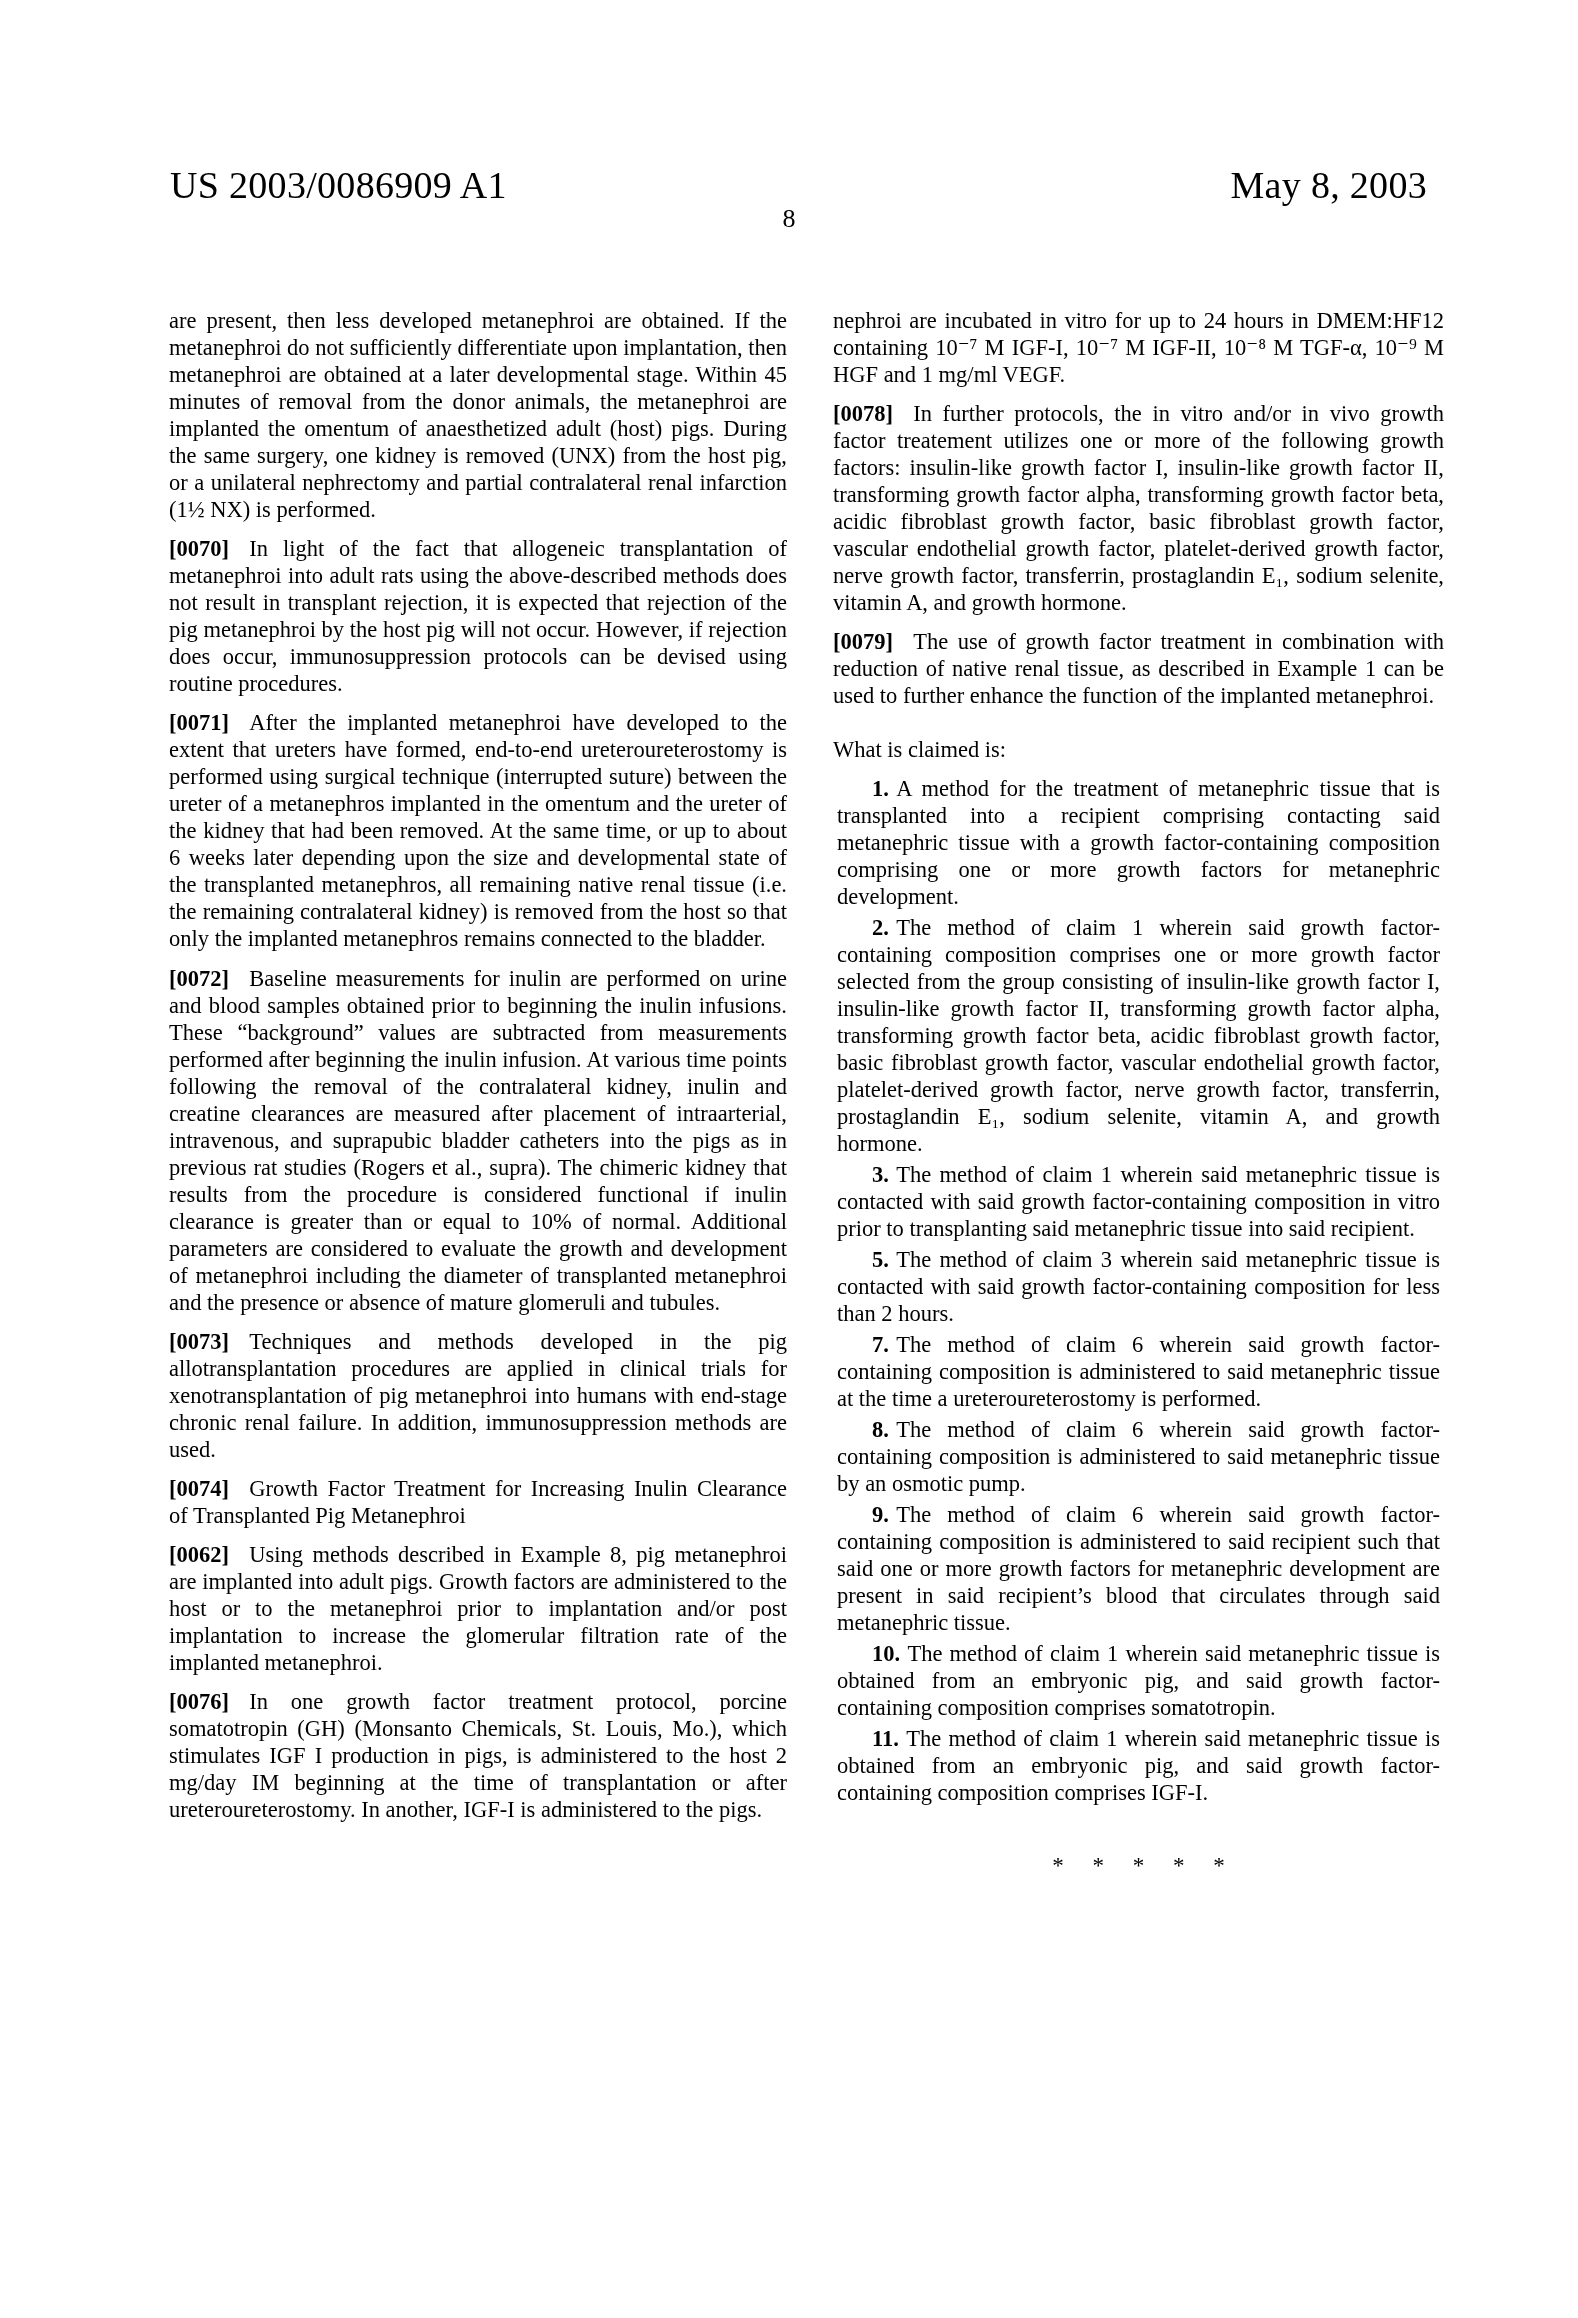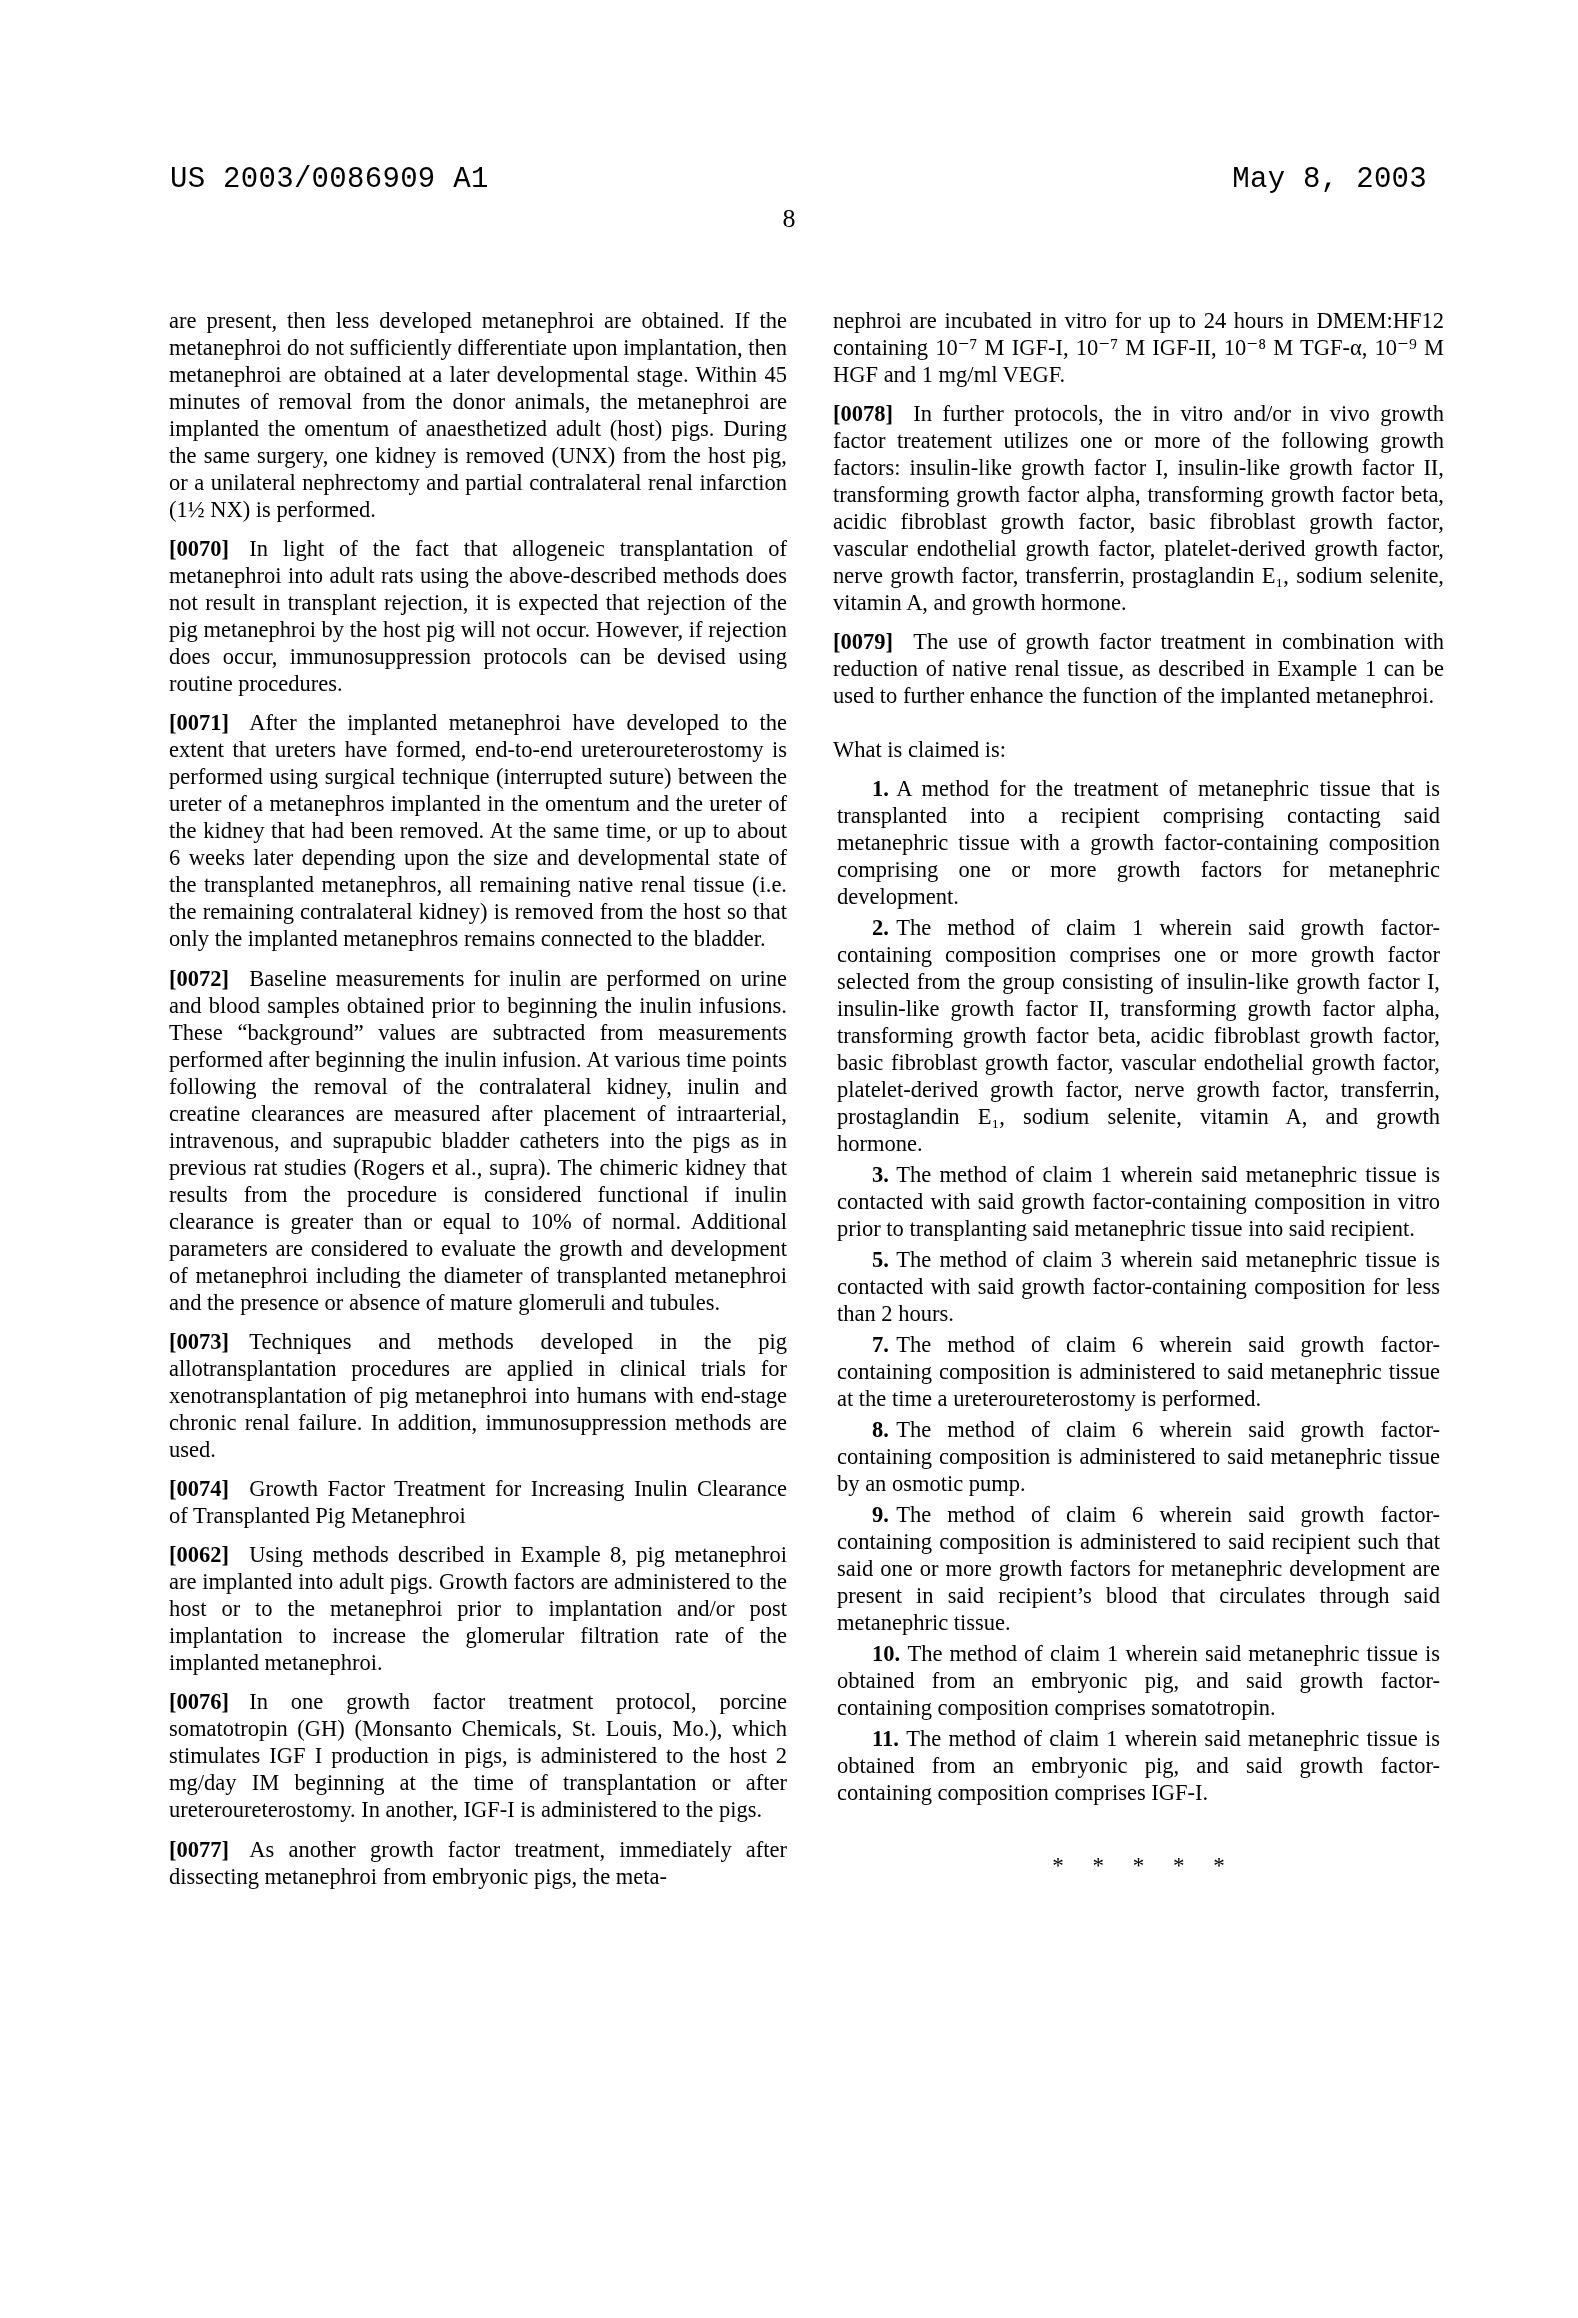--- a/index.html
+++ b/index.html
@@ -6,21 +6,21 @@
   #page {
     position:relative;
     width:1578px; height:2319px;
     background:#ffffff;
     font-family:"Liberation Serif","DejaVu Serif",serif;
     color:#000;
   }
   #hdr {
     position:absolute; left:170px; right:151px; top:163px;
     display:flex; justify-content:space-between;
-    font-size:29px; letter-spacing:0.3px;font-family:Liberation Mono, monospace;
+    font-size:38px; letter-spacing:0.3px;
   }
   #pgnum {
     position:absolute; left:0; right:0; top:204px;
     text-align:center; font-size:26px;
   }
   .col {
     position:absolute; top:307px;
     font-size:22.5px; line-height:27px;
     text-align:justify;
   }
@@ -63,21 +63,20 @@
 
     <p class="para"><span class="ptag">[0073]</span><span>Techniques and methods developed in the pig allotransplantation procedures are applied in clinical trials for xenotransplantation of pig metanephroi into humans with end-stage chronic renal failure. In addition, immunosuppression methods are used.</span></p>
 
 
     <p class="para"><span class="ptag">[0074]</span><span>Growth Factor Treatment for Increasing Inulin Clearance of Transplanted Pig Metanephroi</span></p>
 
     <p class="para"><span class="ptag">[0062]</span><span>Using methods described in Example 8, pig metanephroi are implanted into adult pigs. Growth factors are administered to the host or to the metanephroi prior to implantation and/or post implantation to increase the glomerular filtration rate of the implanted metanephroi.</span></p>
 
     <p class="para"><span class="ptag">[0076]</span><span>In one growth factor treatment protocol, porcine somatotropin (GH) (Monsanto Chemicals, St. Louis, Mo.), which stimulates IGF I production in pigs, is administered to the host 2 mg/day IM beginning at the time of transplantation or after ureteroureterostomy. In another, IGF-I is administered to the pigs.</span></p>
 
-    <p class="para"><span class="ptag">[0077]</span><span>As another growth factor treatment, immediately after dissecting metanephroi from embryonic pigs, the meta-</span></p>
 
   </div>
 
   <div class="col" id="col-right">
 
     <p class="para"><span>nephroi are incubated in vitro for up to 24 hours in DMEM:HF12 containing 10⁻⁷ M IGF-I, 10⁻⁷ M IGF-II, 10⁻⁸ M TGF-α, 10⁻⁹ M HGF and 1 mg/ml VEGF.</span></p>
 
     <p class="para"><span class="ptag">[0078]</span><span>In further protocols, the in vitro and/or in vivo growth factor treatement utilizes one or more of the following growth factors: insulin-like growth factor I, insulin-like growth factor II, transforming growth factor alpha, transforming growth factor beta, acidic fibroblast growth factor, basic fibroblast growth factor, vascular endothelial growth factor, platelet-derived growth factor, nerve growth factor, transferrin, prostaglandin E₁, sodium selenite, vitamin A, and growth hormone.</span></p>
 
     <p class="para"><span class="ptag">[0079]</span><span>The use of growth factor treatment in combination with reduction of native renal tissue, as described in Example 1 can be used to further enhance the function of the implanted metanephroi.</span></p>

